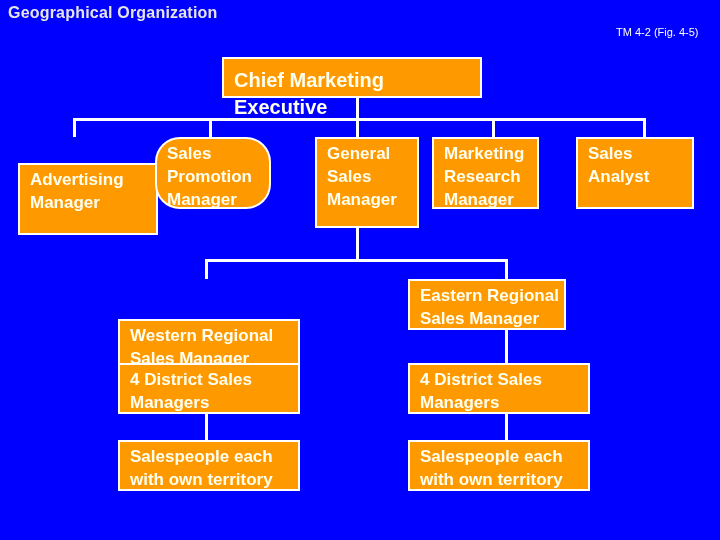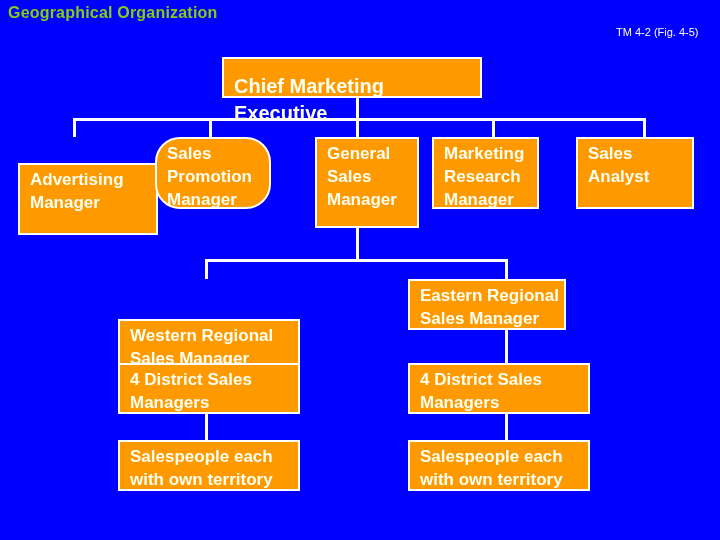--- a/index.html
+++ b/index.html
@@ -19,21 +19,21 @@
     height: 540px;
     background: #0000ff;
     overflow: hidden;
   }
   .slide-title {
     position: absolute;
     left: 8px;
     top: 4px;
     font-size: 16px;
     font-weight: bold;
-    color: #84cc16;
+    color: #e5e5e5;
     letter-spacing: 0.2px;
     white-space: nowrap;
   }
   .ref-note {
     position: absolute;
     left: 616px;
     top: 26px;
     width: 90px;
     font-size: 11px;
     line-height: 13px;
@@ -49,21 +49,21 @@
     font-size: 17px;
     line-height: 23px;
     font-weight: bold;
     padding: 3px 0 0 10px;
     white-space: pre-line;
     overflow: visible;
   }
   .node.big {
     font-size: 20px;
     line-height: 27px;
-    padding-top: 14px;
+    padding-top: 8px;
   }
   .conn {
     position: absolute;
     background: #ffffff;
   }
   .vline { width: 3px; }
   .hline { height: 3px; }
 </style>
 </head>
 <body>

